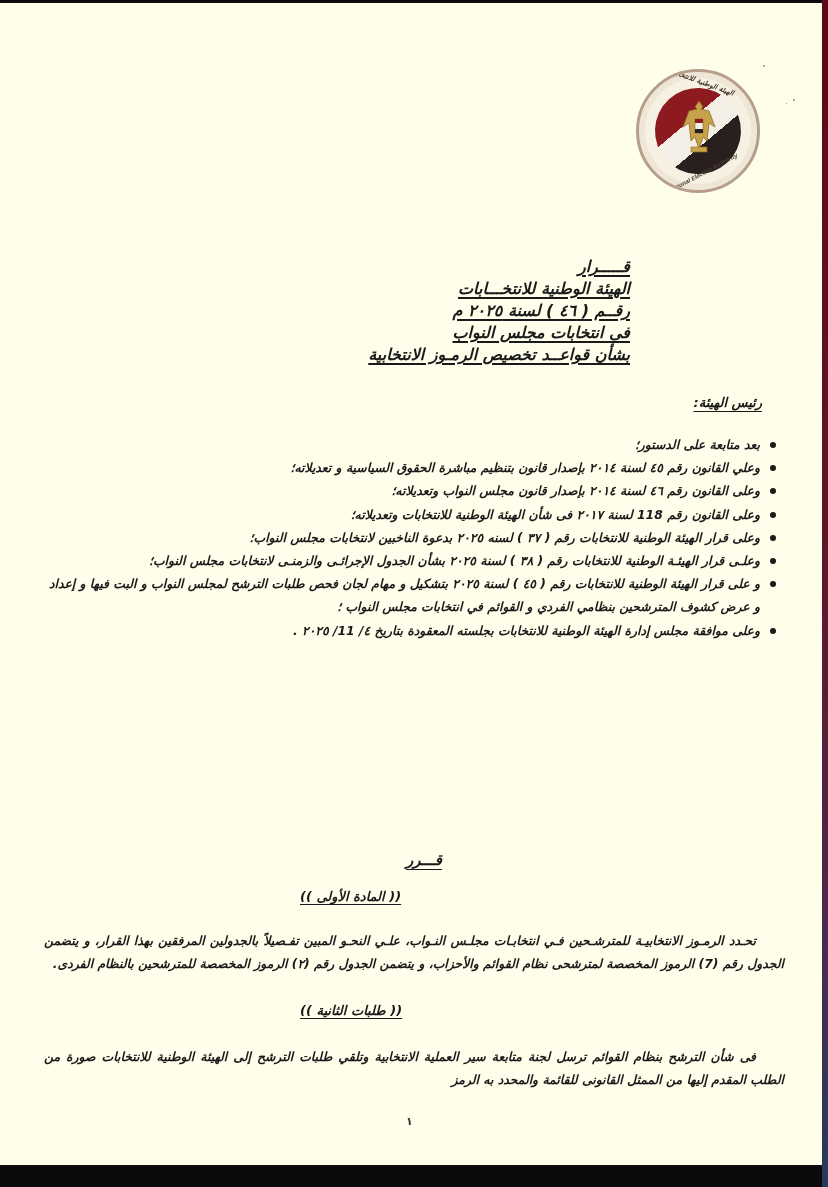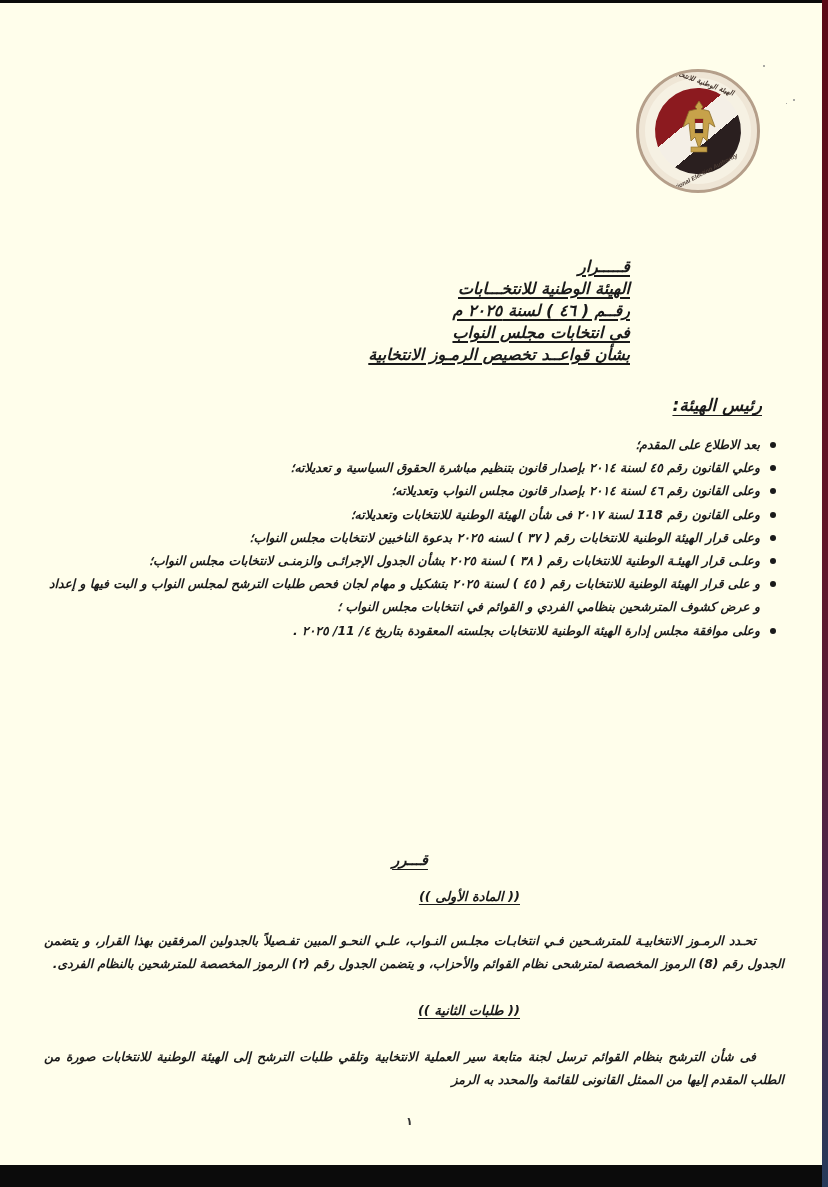--- a/index.html
+++ b/index.html
@@ -54,39 +54,39 @@
     font-style: italic;
   }
   .title-block {
     position: absolute; top: 212px; left: 200px; width: 430px;
     text-align: right; line-height: 22px; font-size: 16px; margin-top: 41px;
   }
   .title-block div { }
   .title-block span { text-decoration: underline; text-decoration-thickness: 1.5px; text-underline-offset: 3px; }
 
   .president {
-    position: absolute; top: 392px; right: 60px; font-size: 17px;
+    position: absolute; top: 392px; right: 60px; font-size: 13px;
     text-decoration: underline; text-underline-offset: 4px;
   }
 
   .recitals {
     position: absolute; top: 430px; right: 40px; width: 740px;
     font-size: 12.4px; line-height: 23.2px; list-style: none;
   }
   .recitals li { position: relative; padding-right: 22px; }
   .recitals li::before {
     content: ""; position: absolute; right: 6px; top: 9px; width: 6px; height: 6px; border-radius: 50%; background: #1a1a1a;
   }
 
   .decree {
-    position: absolute; top: 848px; left: 360px; width: 100px; text-align: center;
+    position: absolute; top: 848px; left: 374px; width: 100px; text-align: center;
     font-size: 15px; text-decoration: underline; text-underline-offset: 4px;
   }
   .article-head {
-    position: absolute; left: 300px; width: 220px; text-align: right; font-size: 13px;
+    position: absolute; left: 300px; width: 220px; text-align: left; font-size: 13px;
   }
   .article-head span { text-decoration: underline; text-underline-offset: 3px; }
   .article-body {
     position: absolute; right: 38px; width: 740px;
     font-size: 12.4px; line-height: 23px; text-align: justify; text-indent: 28px;
   }
   .page-num {
     position: absolute; top: 1112px; left: 406px; font-size: 11px; color: #333;
     font-style: normal;
   }
@@ -120,36 +120,36 @@
     <div><span>قـــــرار</span></div>
     <div><span>الهيئة الوطنية للانتخـــابات</span></div>
     <div><span>رقــم ( ٤٦ ) لسنة ٢٠٢٥ م</span></div>
     <div><span>فى انتخابات مجلس النواب</span></div>
     <div><span>بشأن قواعــد تخصيص الرمـوز الانتخابية</span></div>
   </div>
 
   <div class="president">رئيس الهيئة:</div>
 
   <ul class="recitals">
-    <li>بعد الاطلاع على المقدم؛</li>
+    <li>بعد متابعة على الدستور؛</li>
     <li>وعلي القانون رقم ٤٥ لسنة ٢٠١٤ بإصدار قانون بتنظيم مباشرة الحقوق السياسية و تعديلاته؛</li>
     <li>وعلى القانون رقم ٤٦ لسنة ٢٠١٤ بإصدار قانون مجلس النواب وتعديلاته؛</li>
     <li>وعلى القانون رقم 118 لسنة ٢٠١٧ فى شأن الهيئة الوطنية للانتخابات وتعديلاته؛</li>
     <li>وعلى قرار الهيئة الوطنية للانتخابات رقم ( ٣٧ ) لسنه ٢٠٢٥ بدعوة الناخبين لانتخابات مجلس النواب؛</li>
     <li>وعلـى قرار الهيئـة الوطنية للانتخابات رقم ( ٣٨ ) لسنة ٢٠٢٥ بشأن الجدول الإجرائـى والزمنـى لانتخابات مجلس النواب؛</li>
     <li>و على قرار الهيئة الوطنية للانتخابات رقم ( ٤٥ ) لسنة ٢٠٢٥ بتشكيل و مهام لجان فحص طلبات الترشح لمجلس النواب و البت فيها و إعداد و عرض كشوف المترشحين بنظامي الفردي و القوائم في انتخابات مجلس النواب ؛</li>
     <li>وعلى موافقة مجلس إدارة الهيئة الوطنية للانتخابات بجلسته المعقودة بتاريخ ٤/ 11/ ٢٠٢٥ .</li>
   </ul>
 
   <div class="decree">قـــرر</div>
 
   <div class="article-head" style="top:886px;">
     <span>(( المادة الأولى ))</span>
   </div>
-  <div class="article-body" style="top:926px;">تحـدد الرمـوز الانتخابيـة للمترشـحين فـي انتخابـات مجلـس النـواب، علـي النحـو المبين تفـصيلاً بالجدولين المرفقين بهذا القرار، و يتضمن الجدول رقم (8) الرموز المخصصة لمترشحى نظام القوائم والأحزاب، و يتضمن الجدول رقم (٢) الرموز المخصصة للمترشحين بالنظام الفردى.</div>
+  <div class="article-body" style="top:926px;">تحـدد الرمـوز الانتخابيـة للمترشـحين فـي انتخابـات مجلـس النـواب، علـي النحـو المبين تفـصيلاً بالجدولين المرفقين بهذا القرار، و يتضمن الجدول رقم (7) الرموز المخصصة لمترشحى نظام القوائم والأحزاب، و يتضمن الجدول رقم (٢) الرموز المخصصة للمترشحين بالنظام الفردى.</div>
 
   <div class="article-head" style="top:1000px;">
     <span>(( طلبات الثانية ))</span>
   </div>
   <div class="article-body" style="top:1042px;">فى شأن الترشح بنظام القوائم ترسل لجنة متابعة سير العملية الانتخابية وتلقي طلبات الترشح إلى الهيئة الوطنية للانتخابات صورة من الطلب المقدم إليها من الممثل القانونى للقائمة والمحدد به الرمز</div>
 
   <div class="page-num">١</div>
 </div>
 
 </body></html>

